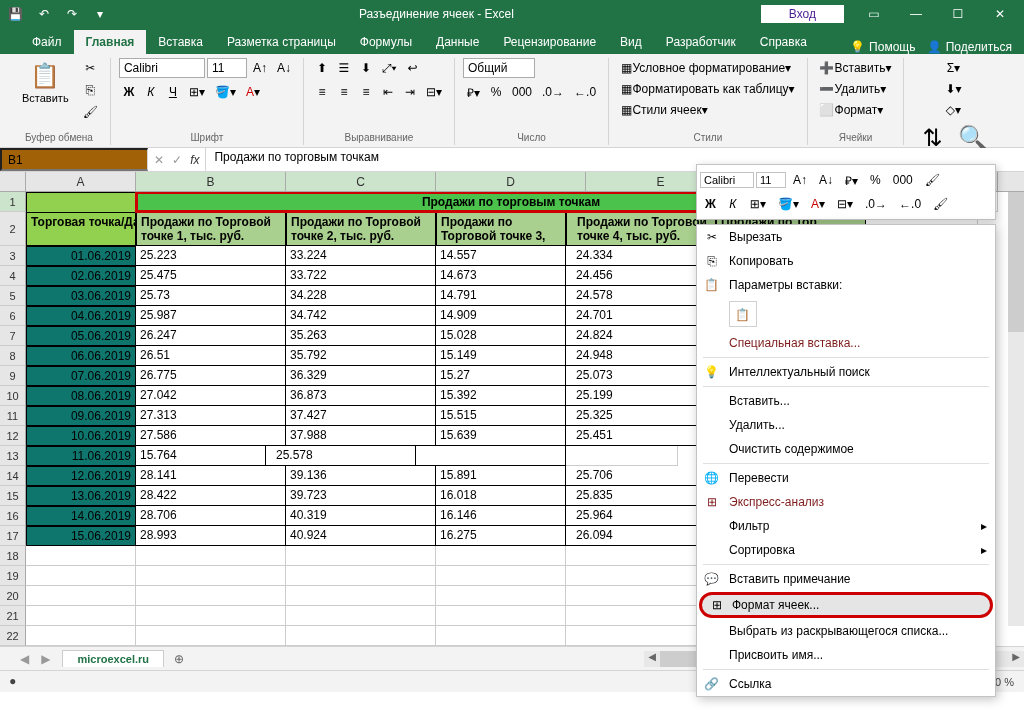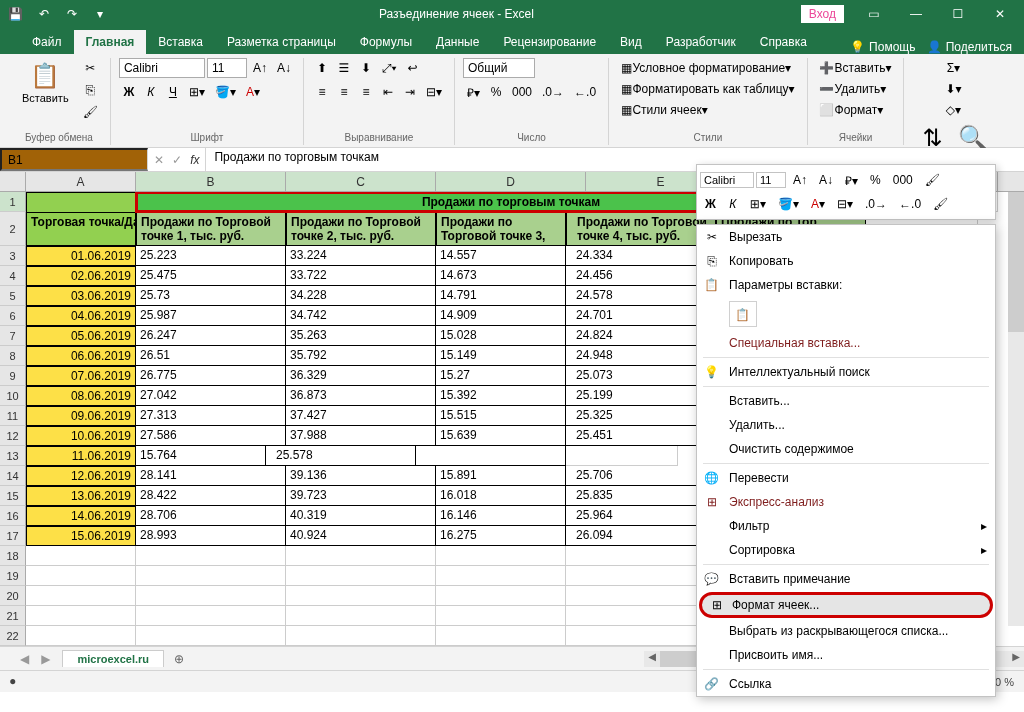--- a/index.html
+++ b/index.html
@@ -4,21 +4,21 @@
 <style>
 * { margin: 0; padding: 0; box-sizing: border-box; font-family: 'Segoe UI', Tahoma, sans-serif; }
 body { background: #fff; width: 1024px; height: 712px; overflow: hidden; font-size: 12px; }
 
 .titlebar { background: #217346; height: 28px; display: flex; align-items: center; color: #fff; padding: 0 4px; }
 .titlebar .qat { display: flex; gap: 4px; align-items: center; }
 .titlebar .qat-btn { width: 24px; height: 24px; display: flex; align-items: center; justify-content: center; cursor: pointer; }
 .titlebar .title { flex: 1; text-align: center; font-size: 12px; }
 .titlebar .win-controls { display: flex; gap: 2px; align-items: center; }
 .titlebar .win-btn { width: 40px; height: 28px; display: flex; align-items: center; justify-content: center; cursor: pointer; }
-.titlebar .login-btn { background: #fff; color: #ec4899; padding: 2px 8px; font-size: 12px; margin-right: 8px; cursor: pointer; }
+.titlebar .login-btn { background: #fff; color: #4c1d95; padding: 2px 28px; font-size: 12px; margin-right: 8px; cursor: pointer; }
 
 .tabs { background: #217346; height: 26px; display: flex; align-items: flex-end; padding-left: 20px; }
 .tab { padding: 5px 12px; color: #fff; font-size: 12px; cursor: pointer; }
 .tab.active { background: #f3f3f3; color: #217346; font-weight: 600; }
 .tabs .right { margin-left: auto; display: flex; align-items: center; gap: 12px; padding-right: 12px; }
 .tabs .right span { color: #fff; font-size: 12px; }
 
 .ribbon { background: #f3f3f3; height: 94px; border-bottom: 1px solid #d4d4d4; display: flex; padding: 4px 8px 2px 8px; gap: 0; }
 .ribbon-group { border-right: 1px solid #d4d4d4; padding: 0 8px; display: flex; flex-direction: column; justify-content: space-between; }
 .ribbon-group:last-child { border-right: none; }
@@ -55,21 +55,21 @@
 .row { display: flex; }
 .row-h { width: 26px; background: #e6e6e6; border-right: 1px solid #aaa; border-bottom: 1px solid #ccc; text-align: center; font-size: 11px; color: #333; display: flex; align-items: center; justify-content: center; }
 .row-h.sel { background: #cce3cc; }
 .cell { border-right: 1px solid #ccc; border-bottom: 1px solid #ccc; padding: 2px 4px; font-size: 12px; overflow: hidden; white-space: nowrap; }
 .cell.colA { width: 110px; text-align: right; }
 .cell.colB { width: 150px; } .cell.colC { width: 150px; } .cell.colD { width: 130px; } .cell.colE { width: 150px; padding-left: 10px; } .cell.colF { width: 150px; } .cell.colG { width: 112px; }
 
 .hdr-cell { background: #92d050; border: 1px solid #000; font-weight: 600; text-align: left; }
 .hdr-title { background: #4bc24b; text-align: center; border: 1px solid #000; font-weight: 600; width: 750px; position: relative; }
 .hdr-title.selected { outline: 3px solid #cc0000; outline-offset: -2px; }
-.date-cell { background: #fde047; text-align: right; border: 1px solid #000; }
+.date-cell { background: #0f766e; text-align: right; border: 1px solid #000; }
 .data-cell { border-right: 1px solid #000; border-bottom: 1px solid #000; }
 .colhdr-cell { background: #a9d08e; border: 1px solid #000; font-weight: 600; }
 
 .context-menu { position: absolute; top: 224px; right: 28px; width: 300px; background: #fff; border: 1px solid #c3c3c3; box-shadow: 2px 2px 10px rgba(0,0,0,0.25); z-index: 100; font-size: 12px; }
 .ctx-item { display: flex; align-items: center; padding: 5px 8px 5px 32px; position: relative; cursor: pointer; }
 .ctx-item.disabled { color: #7f1d1d; }
 .ctx-item.highlighted { background: #e5e5e5; border: 3px solid #cc0000; border-radius: 16px; margin: 1px 2px; padding: 3px 6px 3px 30px; }
 .ctx-item .icon { position: absolute; left: 6px; width: 18px; text-align: center; }
 .ctx-item .arrow { margin-left: auto; }
 .ctx-sep { height: 1px; background: #e0e0e0; margin: 2px 6px; }

